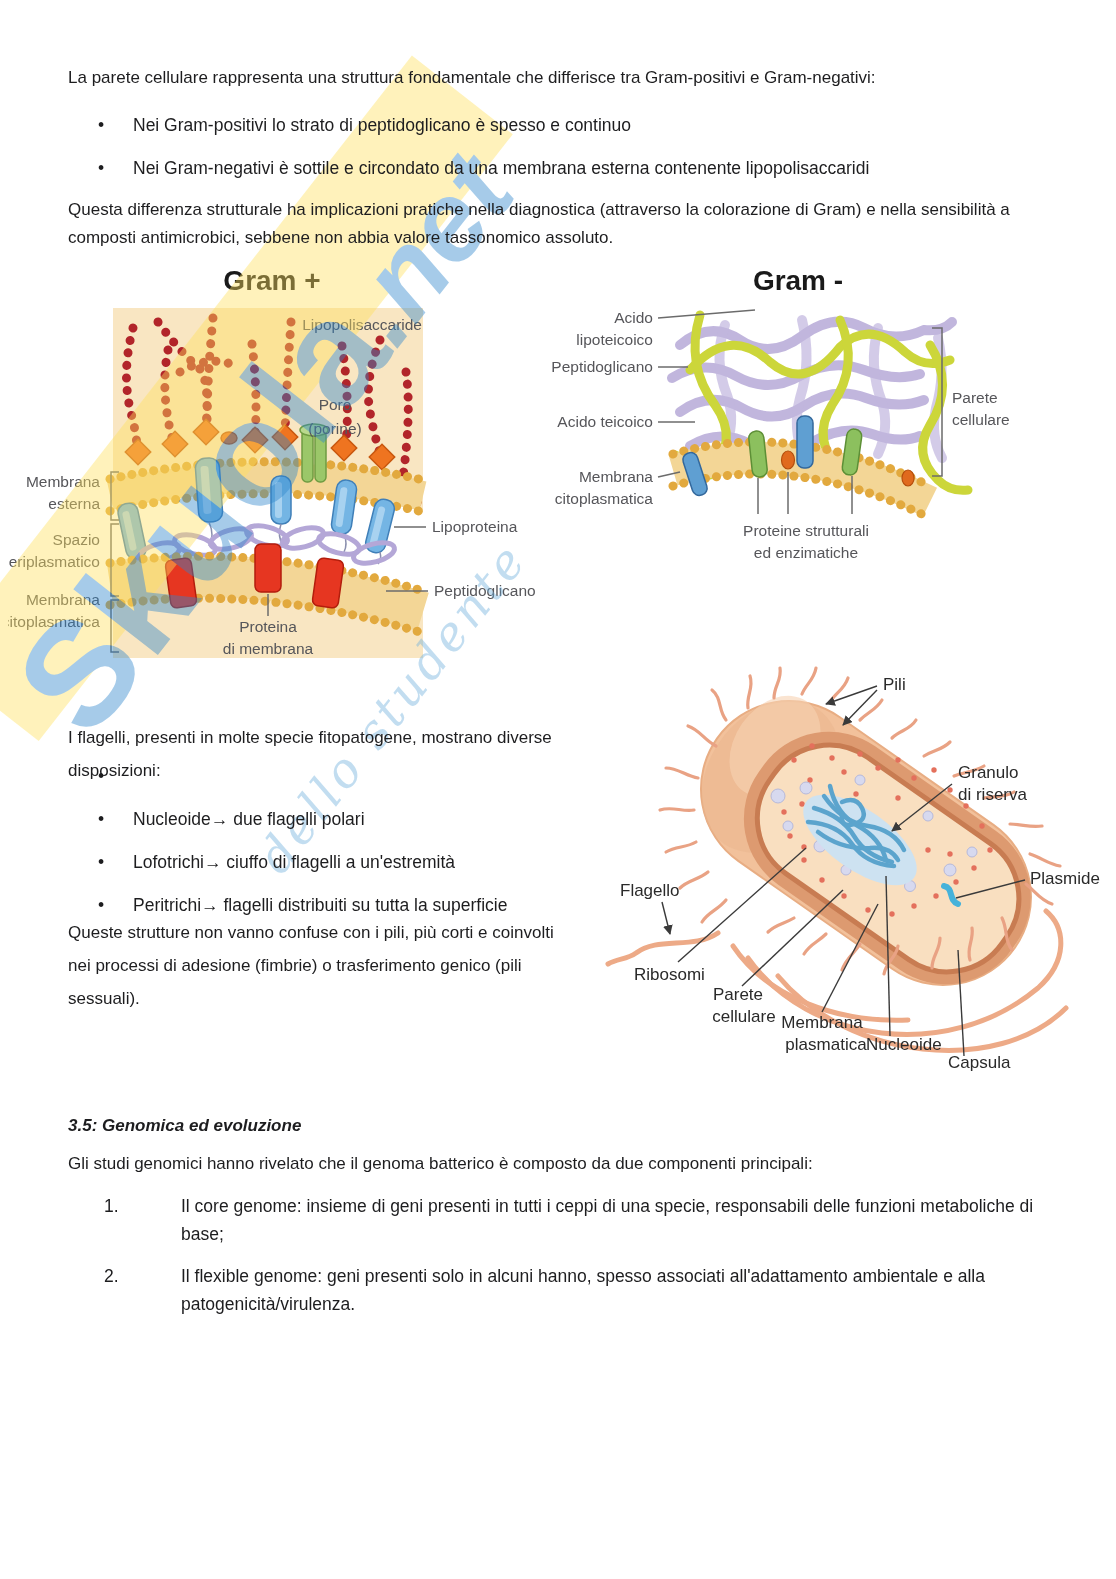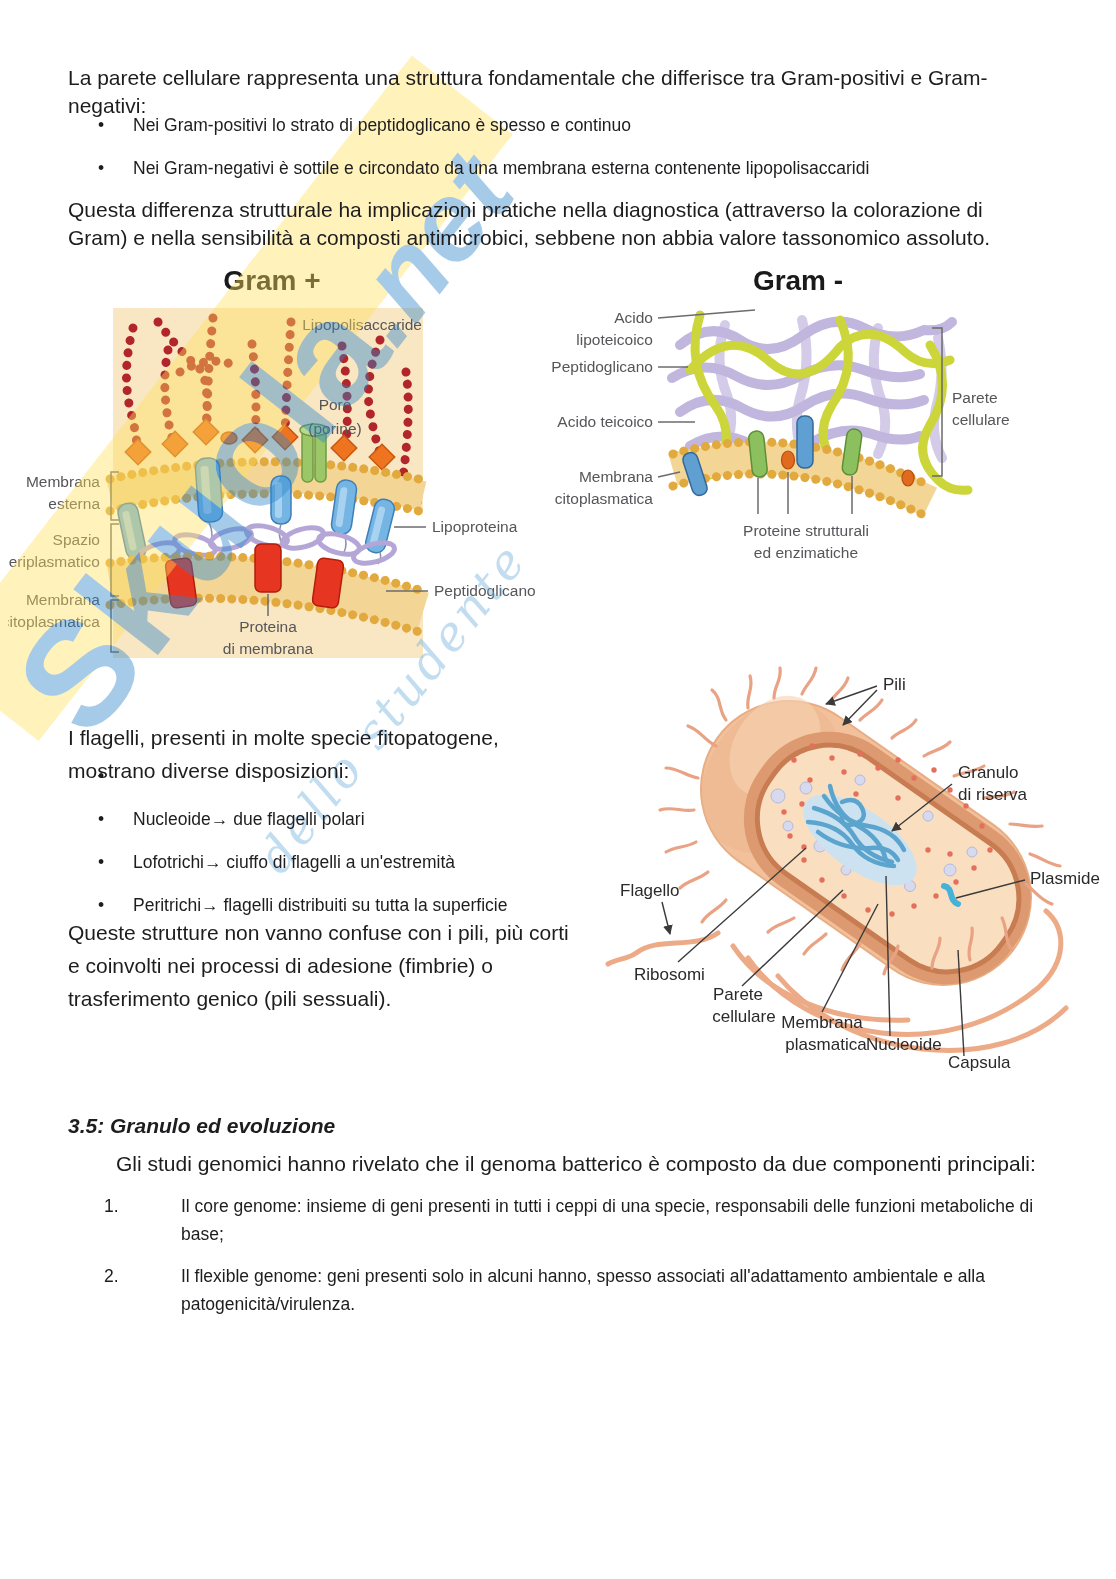--- a/index.html
+++ b/index.html
@@ -1,30 +1,30 @@
 <!DOCTYPE html>
 <html><head>
 <meta charset="utf-8">
 <style>
   html,body{margin:0;padding:0;background:#e8e8e8;}
   .page{
     position:relative;width:1116px;height:1579px;margin:0 auto;background:#ffffff;
     overflow:hidden;font-family:"Liberation Sans",sans-serif;color:#1d1d1f;
   }
   
-  .tblock{position:absolute;font-size:21px;line-height:28px;z-index:3;}
+  .tblock{position:absolute;font-size:17px;line-height:28px;z-index:3;}
   .p1{left:68px;top:64px;width:990px;}
   .p2{left:68px;top:196px;width:958px;}
   .brow{position:absolute;left:98px;display:flex;align-items:flex-start;z-index:3;
         font-size:17.5px;line-height:28px;}
   .brow .dot{width:35px;flex:0 0 35px;}
   .flag-para{left:68px;top:694px;width:500px;margin-top:27px;}
   .flag-close{left:68px;top:916px;width:505px;line-height:33px;}
   .heading{left:68px;top:1112px;width:900px;font-weight:bold;font-style:italic;}
-  .gen-para{left:68px;top:1150px;width:990px;margin-left:48px;}
+  .gen-para{left:68px;top:1150px;width:990px;}
   .nrow{position:absolute;left:104px;display:flex;align-items:flex-start;z-index:3;
         font-size:17.5px;line-height:28px;}
   .nrow .num{width:33px;flex:0 0 33px;}
   .nrow .ntxt{display:block;margin-left:44px;}
   
   .fig{position:absolute;z-index:1;}
   #fig-gp{left:8px;top:250px;}
   #fig-gn{left:540px;top:250px;}
   #fig-bact{left:598px;top:628px;}
   svg text{font-family:"Liberation Sans",sans-serif;}
@@ -406,21 +406,21 @@
     <span class="dot">•</span>
     <span>Lofotrichi→ ciuffo di flagelli a un'estremità</span>
   </div>
   <div class="brow" style="top:891px">
     <span class="dot">•</span>
     <span>Peritrichi→ flagelli distribuiti su tutta la superficie</span>
   </div>
 
   <div class="tblock flag-close">Queste strutture non vanno confuse con i pili, più corti e coinvolti nei processi di adesione (fimbrie) o trasferimento genico (pili sessuali).</div>
 
-  <div class="tblock heading">3.5: Granulo ed evoluzione</div>
+  <div class="tblock heading">3.5: Genomica ed evoluzione</div>
   <div class="tblock gen-para">Gli studi genomici hanno rivelato che il genoma batterico è composto da due componenti principali:</div>
 
   <div class="nrow" style="top:1192px">
     <span class="num">1.</span>
     <span class="ntxt" style="width:858px">Il core genome: insieme di geni presenti in tutti i ceppi di una specie, responsabili delle funzioni metaboliche di base;</span>
   </div>
   <div class="nrow" style="top:1262px">
     <span class="num">2.</span>
     <span class="ntxt" style="width:880px">Il flexible genome: geni presenti solo in alcuni hanno, spesso associati all'adattamento ambientale e alla patogenicità/virulenza.</span>
   </div>

